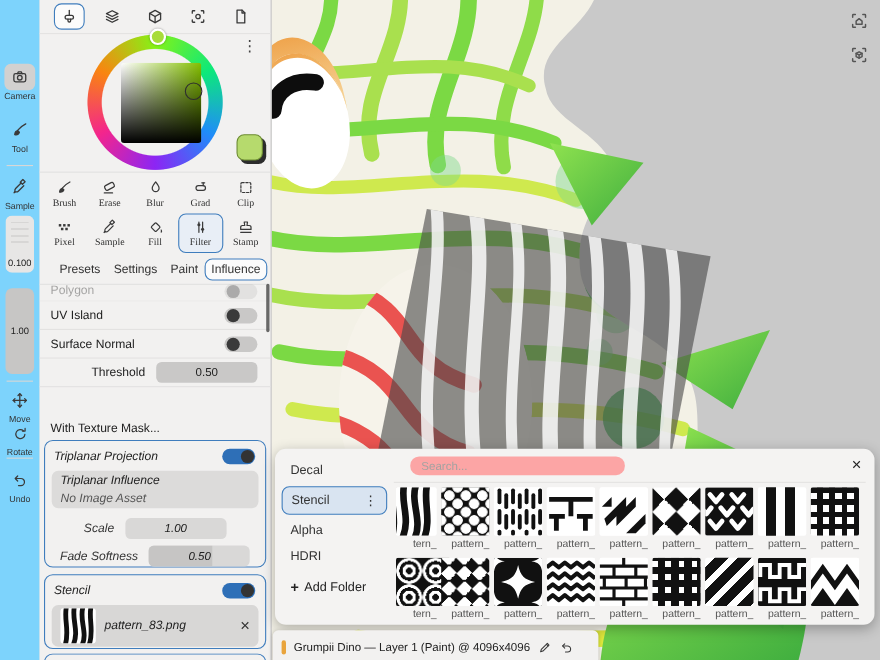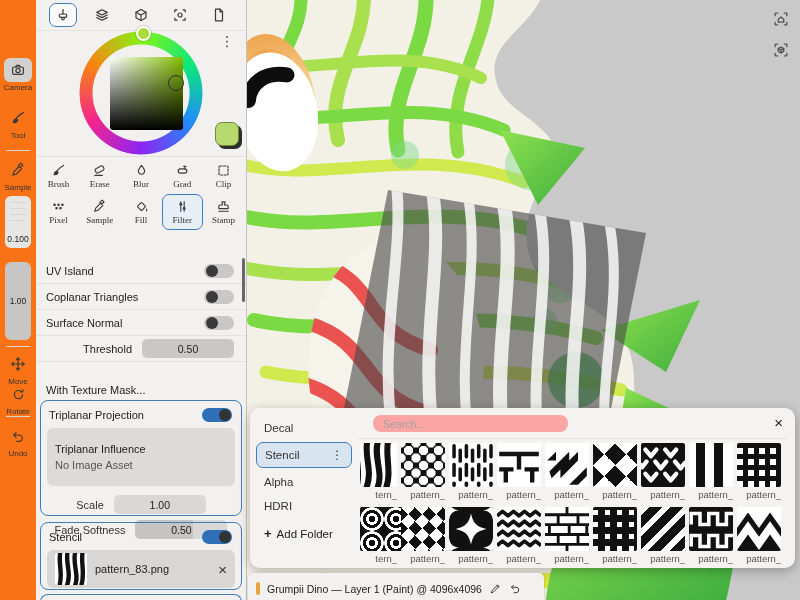--- a/index.html
+++ b/index.html
@@ -1,21 +1,21 @@
 <!DOCTYPE html>
 <html><head>
 <meta charset="utf-8">
 <style>
   html,body{margin:0;padding:0;background:#888;}
   #app{position:relative;width:800px;height:600px;overflow:hidden;background:#c9c9c9;
        font-family:"Liberation Sans",sans-serif;color:#333;-webkit-user-select:none;}
   .ic{stroke:#3a3a3a;fill:none;stroke-width:1.2;stroke-linecap:round;stroke-linejoin:round;display:block;}
 
   
-  #rail{position:absolute;left:0;top:0;width:36px;height:600px;background:#f97316;border-right:1px solid #dddcdb;z-index:4;}
+  #rail{position:absolute;left:0;top:0;width:36px;height:600px;background:#7dd3fc;border-right:1px solid #dddcdb;z-index:4;}
   .rail-group{position:absolute;left:0;width:36px;display:flex;flex-direction:column;align-items:center;gap:1px;}
   .rail-label{font-size:8px;color:#333;}
   .rail-btn{width:28px;height:24px;display:flex;align-items:center;justify-content:center;border-radius:6px;}
   .rail-btn.sel{background:#d2d1d0;}
   .rail-div{position:absolute;left:6px;width:24px;border-top:1px solid #d8d7d6;}
   .vslider1{position:absolute;left:5px;top:196px;width:26px;height:52px;background:#e7e6e5;border-radius:6px;display:flex;align-items:flex-end;justify-content:center;padding-bottom:4px;box-sizing:border-box;
             background-image:repeating-linear-gradient(0deg,#d7d6d5 0 1.5px,transparent 1.5px 6px);background-size:16px 20px;background-repeat:no-repeat;background-position:5px 5px;}
   .vslider2{position:absolute;left:5px;top:262px;width:26px;height:78px;background:#c7c6c5;border-radius:6px;display:flex;align-items:center;justify-content:center;}
   .vslider1 span,.vslider2 span{font-size:8.5px;color:#222;}
 
@@ -54,25 +54,25 @@
   .tgl::after{content:"";position:absolute;width:12px;height:12px;border-radius:50%;background:#3a3a3a;top:1px;left:1.5px;}
   .tgl.on{background:#2e6fb7;}
   .tgl.on::after{left:16.5px;background:#333;}
   .pill{width:92px;height:19px;border-radius:5px;background:#d9d8d7;display:flex;align-items:center;justify-content:center;font-size:10.5px;color:#222;position:relative;overflow:hidden;flex:none;}
   .pill .fill{position:absolute;left:0;top:0;bottom:0;background:#c6c5c4;}
   .pill span{position:relative;}
   .pill.full{background:#c9c8c7;}
   #scrollbar{position:absolute;right:1px;top:258px;width:3px;height:44px;background:#3a3a3a;border-radius:2px;opacity:.75;}
 
   #maskhdr{position:absolute;left:10px;top:384px;font-size:11px;color:#222;}
-  .bluebox{position:absolute;left:4px;right:4px;border:1.6px solid #3f7dbd;border-radius:8px;box-sizing:border-box;}
+  .bluebox{position:absolute;left:4px;right:4px;border:1.6px solid #3f7dbd;border-radius:8px;box-sizing:border-box;font-style:italic;}
   #tripbox{top:400px;height:116px;}
   .boxrow{display:flex;align-items:center;justify-content:space-between;padding:7px 9px 4px 8px;}
   .boxtitle{font-size:11px;color:#222;}
-  #tripasset{margin:2px 6px 6px;background:#dcdbda;border-radius:6px;padding:15px 8px;}
+  #tripasset{margin:2px 6px 6px;background:#dcdbda;border-radius:6px;padding:3px 8px;}
   #tripasset .l1{font-size:11px;color:#222;}
   #tripasset .l2{font-size:11px;color:#555;margin-top:4px;}
   .valrow{display:flex;align-items:center;justify-content:center;gap:10px;padding:3px 9px;}
   .vallabel{font-size:11px;color:#333;}
   #stenbox{top:522px;height:68px;}
   #stenfile{margin:2px 6px;background:#d8d7d6;border-radius:6px;height:38px;display:flex;align-items:center;gap:8px;padding:0 8px;}
   #stenthumb{width:32px;height:32px;background:#fff;border-radius:3px;overflow:hidden;flex:none;}
   #stenname{font-size:11px;color:#222;flex:1;}
   .xbtn{font-size:15px;color:#333;line-height:1;}
   #peek{top:594px;height:10px;border-radius:8px 8px 0 0;border-bottom:none;}
@@ -424,28 +424,34 @@
         <div class="tcell">
           <svg class="ic" width="15" height="15" viewBox="0 0 16 16">
               <path d="M6.4 3h3.2l-.5 3.4h2.3a1.6 1.6 0 0 1 1.6 1.6v2.2H3V8a1.6 1.6 0 0 1 1.6-1.6h2.3z"></path>
               <line x1="3" y1="13" x2="13" y2="13"></line>
             </svg>
           <span class="tlabel">Stamp</span>
         </div>
       </div>
     </div>
 
+    <div id="tabs">
+      <span class="tab">Presets</span>
+      <span class="tab">Settings</span>
+      <span class="tab">Paint</span>
+      <span class="tab sel">Influence</span>
+    </div>
 
     <div id="settings">
+      <div class="srow cut" style="border-top:none">
+        <span class="slabel">Polygon</span>
+        <span class="tgl"></span>
+      </div>
       <div class="srow">
         <span class="slabel">UV Island</span>
-        <span class="tgl"></span>
-      </div>
-      <div class="srow">
-        <span class="slabel">Coplanar Triangles</span>
         <span class="tgl"></span>
       </div>
       <div class="srow">
         <span class="slabel">Surface Normal</span>
         <span class="tgl"></span>
       </div>
       <div class="srow" style="justify-content:flex-end;gap:10px">
         <span class="slabel">Threshold</span>
         <span class="pill full">
             <span>0.50</span>

